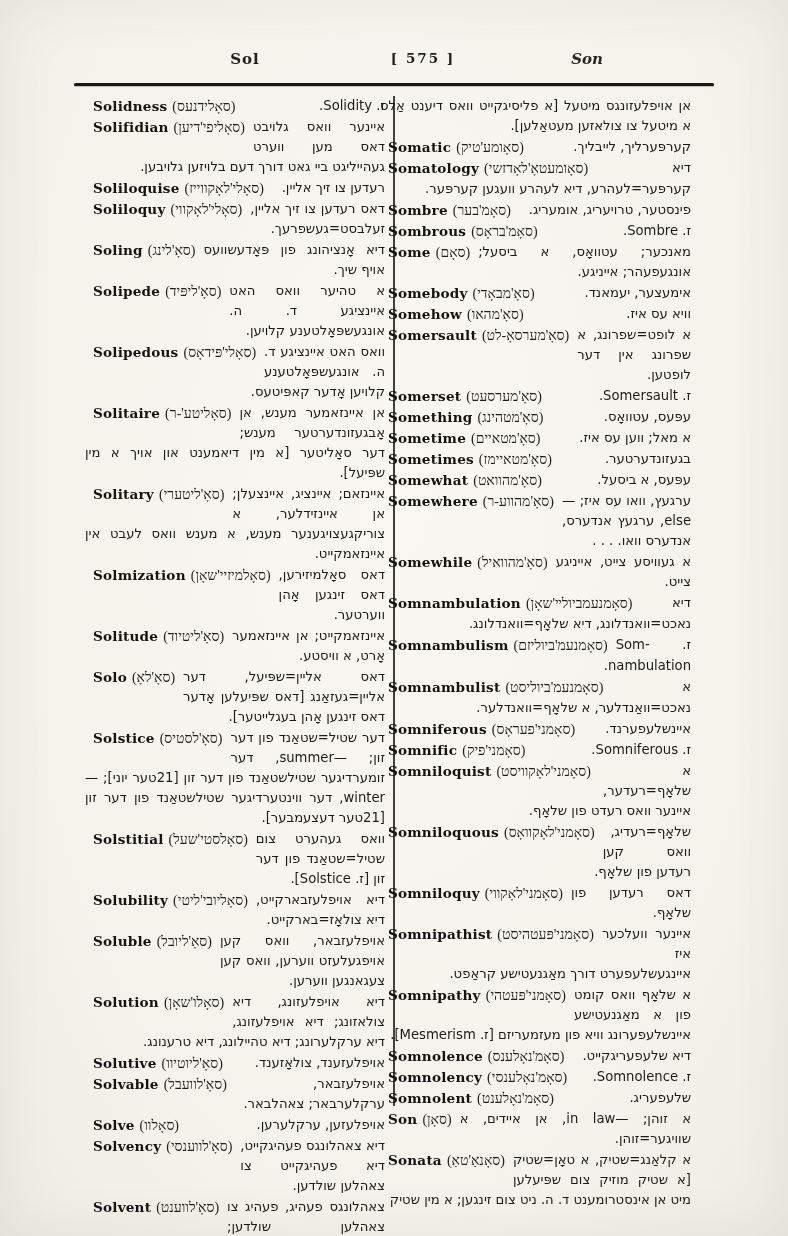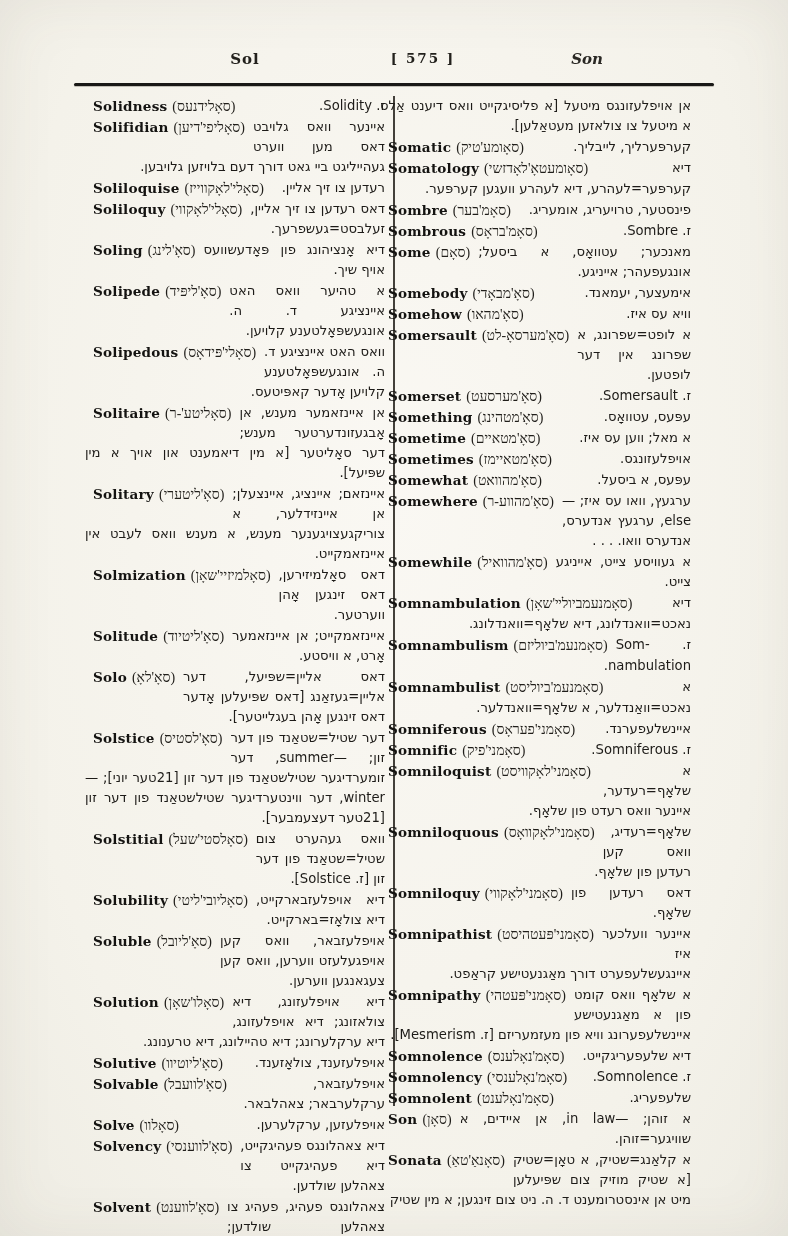--- a/index.html
+++ b/index.html
@@ -106,21 +106,21 @@
       <div class="entry"><span class="hw"><b>Somatology</b><span class="pr">(סאָומעטאָ'לאָדזשי)</span></span><span class="def">דיא קערפּער=לעהרע, דיא לעהרע וועגען קערפּער.</span></div>
       <div class="entry"><span class="hw"><b>Sombre</b><span class="pr">(סאָמ'בער)</span></span><span class="def">פינסטער, טרויעריג, אומעריג.</span></div>
       <div class="entry"><span class="hw"><b>Sombrous</b><span class="pr">(סאָמ'בראָס)</span></span><span class="def">ז. Sombre.</span></div>
       <div class="entry"><span class="hw"><b>Some</b><span class="pr">(סאָם)</span></span><span class="def">מאנכער; עטוואָס, א ביסעל; אונגעפעהר; אייניגע.</span></div>
       <div class="entry"><span class="hw"><b>Somebody</b><span class="pr">(סאָ'מבאָדי)</span></span><span class="def">אימעצער, יעמאנד.</span></div>
       <div class="entry"><span class="hw"><b>Somehow</b><span class="pr">(סאָ'מהאו)</span></span><span class="def">וויא עס איז.</span></div>
       <div class="entry"><span class="hw"><b>Somersault</b><span class="pr">(סאָ'מערסאָ-לט)</span></span><span class="def">א לופט=שפרונג, א שפרונג אין דער לופטען.</span></div>
       <div class="entry"><span class="hw"><b>Somerset</b><span class="pr">(סאָ'מערסעט)</span></span><span class="def">ז. Somersault.</span></div>
       <div class="entry"><span class="hw"><b>Something</b><span class="pr">(סאָ'מטהינג)</span></span><span class="def">עפּעס, עטוואָס.</span></div>
       <div class="entry"><span class="hw"><b>Sometime</b><span class="pr">(סאָ'מטאיים)</span></span><span class="def">א מאל; ווען עס איז.</span></div>
-      <div class="entry"><span class="hw"><b>Sometimes</b><span class="pr">(סאָ'מטאיימז)</span></span><span class="def">אויפלעזונגס.</span></div>
+      <div class="entry"><span class="hw"><b>Sometimes</b><span class="pr">(סאָ'מטאיימז)</span></span><span class="def">בגעזונדערטער.</span></div>
       <div class="entry"><span class="hw"><b>Somewhat</b><span class="pr">(סאָ'מהוואט)</span></span><span class="def">עפּעס, א ביסעל.</span></div>
       <div class="entry"><span class="hw"><b>Somewhere</b><span class="pr">(סאָ'מהווע-ר)</span></span><span class="def">ערגעץ, וואו עס איז; —else, ערגעץ אנדערס, אנדערס וואו. . . .</span></div>
       <div class="entry"><span class="hw"><b>Somewhile</b><span class="pr">(סאָ'מהוואיל)</span></span><span class="def">א געוויסע צייט, אייניגע צייט.</span></div>
       <div class="entry"><span class="hw"><b>Somnambulation</b><span class="pr">(סאָמנעמביולײ'שאָן)</span></span><span class="def">דיא נאכט=וואנדלונג, דיא שלאָף=וואנדלונג.</span></div>
       <div class="entry"><span class="hw"><b>Somnambulism</b><span class="pr">(סאָמנעמ'ביוליזם)</span></span><span class="def">ז. Som-nambulation.</span></div>
       <div class="entry"><span class="hw"><b>Somnambulist</b><span class="pr">(סאָמנעמ'ביוליסט)</span></span><span class="def">א נאכט=וואַנדלער, א שלאָף=וואנדלער.</span></div>
       <div class="entry"><span class="hw"><b>Somniferous</b><span class="pr">(סאָמני'פעראָס)</span></span><span class="def">איינשלעפערנד.</span></div>
       <div class="entry"><span class="hw"><b>Somnific</b><span class="pr">(סאָמני'פיק)</span></span><span class="def">ז. Somniferous.</span></div>
       <div class="entry"><span class="hw"><b>Somniloquist</b><span class="pr">(סאָמני'לאָקוויסט)</span></span><span class="def">א שלאָף=רעדער, איינער וואס רעדט פון שלאָף.</span></div>
       <div class="entry"><span class="hw"><b>Somniloquous</b><span class="pr">(סאָמני'לאָקוואָס)</span></span><span class="def">שלאָף=רעדיג, וואס קען רעדען פון שלאָף.</span></div>

